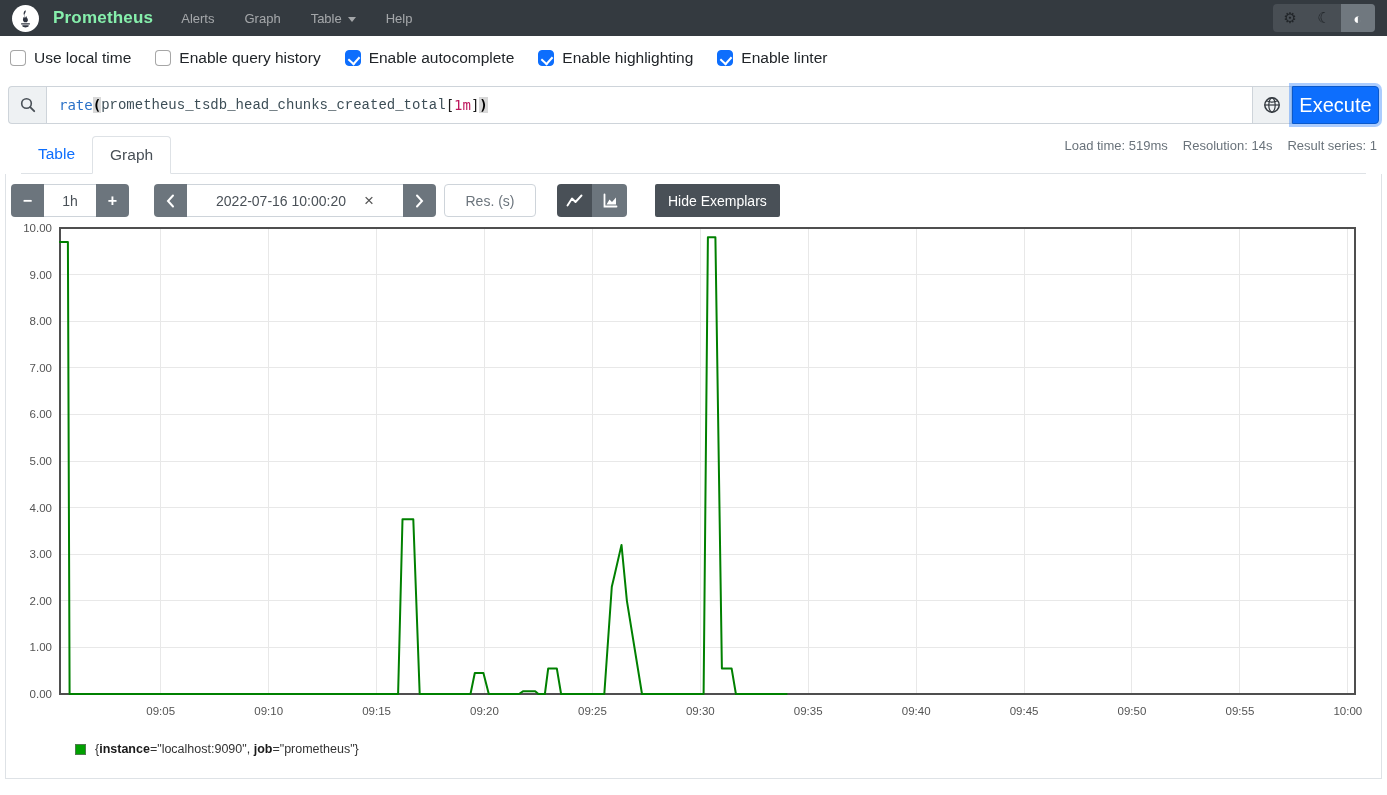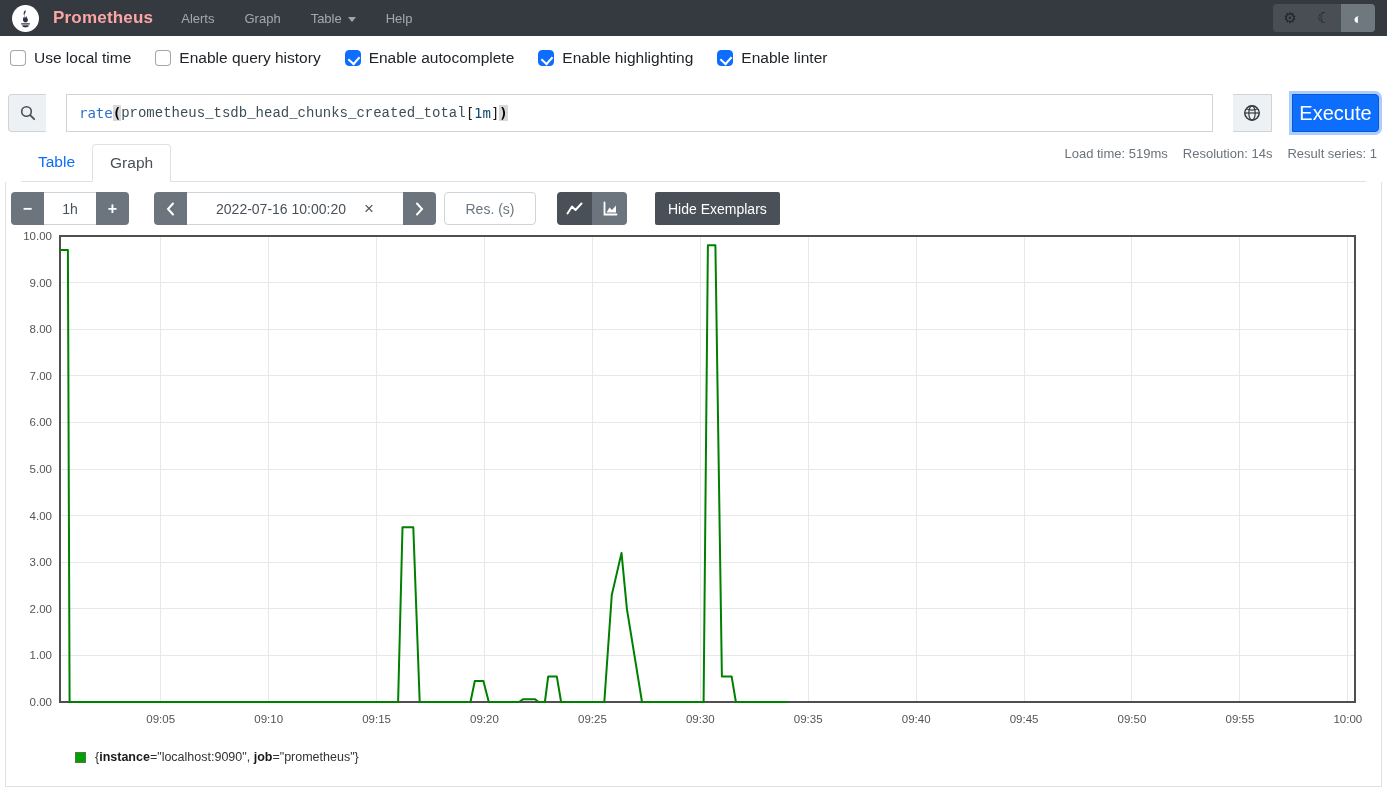--- a/index.html
+++ b/index.html
@@ -4,52 +4,52 @@
 <style>
   * { margin:0; padding:0; box-sizing:border-box; }
   html,body { width:1387px; height:795px; overflow:hidden; background:#fff;
               font-family:"Liberation Sans", sans-serif; }
 
   
   .navbar { height:36px; background:#343a40; display:flex; align-items:center; padding:0 12px; }
   .brand { display:flex; align-items:center; gap:14px; margin-right:28px; cursor:pointer; }
   .logo-circle { width:27px; height:27px; border-radius:50%; background:#fff;
                  display:flex; align-items:center; justify-content:center; }
-  .brand-name { color:#fca5a5; font-size:17px; font-weight:bold; letter-spacing:.2px; }
+  .brand-name { color:#86efac; font-size:17px; font-weight:bold; letter-spacing:.2px; }
   .nav-links { display:flex; align-items:center; gap:30px; }
   .nav-link { color:rgba(255,255,255,.55); font-size:13px; cursor:pointer; display:flex; align-items:center; gap:6px; }
   .caret { width:0; height:0; border-left:4.5px solid transparent; border-right:4.5px solid transparent;
            border-top:5px solid rgba(255,255,255,.55); margin-top:2px; }
   .navbar-spacer { flex:1; }
   .theme-toggle { display:flex; background:#484e54; border-radius:4px; overflow:hidden; height:28px; }
   .theme-btn { width:34px; display:flex; align-items:center; justify-content:center;
                color:#212529; font-size:15px; cursor:pointer; }
   .theme-btn.active { background:#70787f; color:#fff; }
 
   
   .options-row { display:flex; align-items:center; gap:24px; padding:13px 10px 11px 10px; }
   .opt { display:flex; align-items:center; gap:8px; font-size:15.5px; color:#212529; cursor:pointer; }
   .cb { width:16px; height:16px; border:1px solid rgba(0,0,0,.35); border-radius:4px; background:#fff;
         position:relative; flex:none; }
   .opt.checked .cb { background:#0d6efd; border-color:#0d6efd; }
   .opt.checked .cb:after { content:""; position:absolute; left:4px; top:2.5px; width:6px; height:8px;
         border:solid #fff; border-width:0 2px 2px 0; transform:rotate(42deg); }
 
   
-  .query-row { display:flex; margin:16px 8px 0 8px; height:38px;gap:20px; }
+  .query-row { display:flex; margin:8px 8px 0 8px; height:38px; }
   .addon { background:#eef1f3; border:1px solid #ced4da; display:flex; align-items:center; justify-content:center; }
   .addon.left { width:38px; border-radius:4px 0 0 4px; border-right:none; }
   .expr-input { flex:1; background:#fff; border:1px solid #ced4da; display:flex; align-items:center;
                 padding-left:12px; font-family:"DejaVu Sans Mono","Liberation Mono",monospace; font-size:14px; }
   .addon.right { width:39px; border-left:none; border-right:1px solid #ced4da; }
   .tok-fn { color:#2a71c7; }
   .tok-paren { color:#000; font-weight:bold; background:#d8d8d8; }
   .tok-metric { color:#3d4e57;font-family:Liberation Mono, monospace; }
   .tok-bracket { color:#1a1a1a; }
-  .tok-dur { color:#0c4a6e; }
+  .tok-dur { color:#be185d; }
   .execute-btn { width:87px; background:#0d6efd; color:#fff; font-size:20px; border:1px solid #0a58ca;
                  border-radius:0 4px 4px 0; display:flex; align-items:center; justify-content:center;
                  cursor:pointer; box-shadow:0 0 0 3px rgba(13,110,253,.35); position:relative; z-index:2;
                  font-family:"Liberation Sans",sans-serif; }
 
   
   .tabs-band { display:flex; margin-top:12px; padding:0 21px; align-items:flex-end; position:relative; }
   .tabs { display:flex; flex:1; border-bottom:1px solid #dee2e6; }
   .tab { padding:9px 17px; font-size:15.5px; cursor:pointer; }
   .tab.inactive { color:#0d6efd; }

